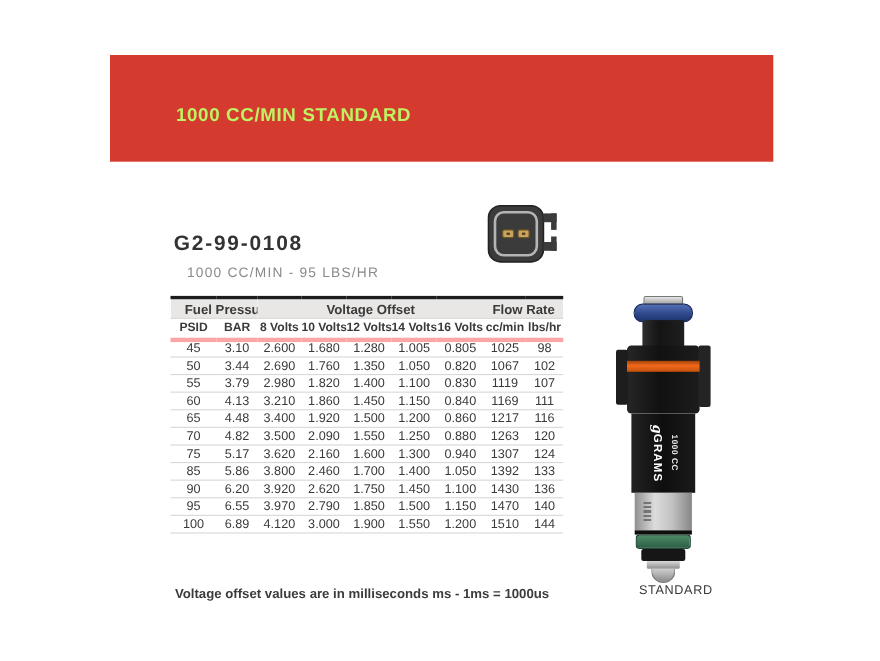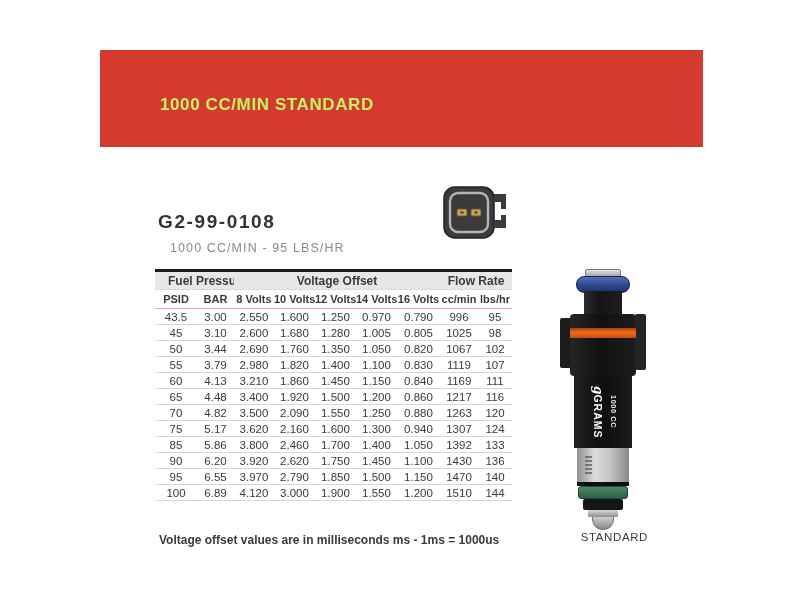--- a/index.html
+++ b/index.html
@@ -16,21 +16,21 @@
   .part-subtitle { position:absolute; left:170px; top:241px; font-size:12.5px; letter-spacing:1.1px; color:#8a8a8a; }
 
   .connector-wrap { position:absolute; left:443px; top:184px; width:66px; height:57px; }
   .connector-label { position:absolute; left:323px; top:246px; width:190px; text-align:right; font-size:10.5px; font-weight:bold; color:#262626; white-space:nowrap; }
 
   
   .spec-table { position:absolute; left:155px; top:269px; width:357px; border-collapse:collapse; table-layout:fixed; font-size:11.5px; color:#3a3a3a; border-top:3px solid #1c1c1c; border-bottom:1px solid #cfcfcf; }
   .spec-table th, .spec-table td { font-weight:normal; text-align:center; white-space:nowrap; overflow:hidden; }
   .spec-table th.group { background:#e8e7e6; font-weight:bold; font-size:12px; height:19px; border-bottom:1px solid #d9d9d9; }
   .spec-table th.group.first { text-align:left; padding-left:13px; }
-  .spec-table th.colh { font-weight:bold; font-size:11px; height:19px; border-bottom:1px solid #fca5a5; }
+  .spec-table th.colh { font-weight:bold; font-size:11px; height:19px; border-bottom:4px solid #fca5a5; }
   .spec-table td { height:16px; border-bottom:1px solid #d8d8d8; }
 
   .footnote { position:absolute; left:159px; top:533px; font-size:12px; font-weight:bold; color:#3b3b3b; white-space:nowrap; }
 
   
   .injector { position:absolute; left:558px; top:269px; width:90px; display:flex; flex-direction:column; align-items:center; }
   .inj-cap { width:36px; height:9px; background:linear-gradient(180deg,#e6e6e6,#9a9a9a); border:1px solid #777; border-radius:2px; }
   .inj-blue { width:54px; height:17px; margin-top:-2px; background:linear-gradient(180deg,#526fb6 0%,#2c4687 60%,#1c3470 100%); border-radius:8px; border:1px solid #17265a; }
   .inj-neck { width:38px; height:24px; margin-top:-2px; background:linear-gradient(90deg,#2e2e2e,#141414 40%,#1f1f1f); }
   .inj-upper { position:relative; width:66px; height:62px; margin-top:-1px; background:linear-gradient(90deg,#262626,#111 45%,#1c1c1c); border-radius:4px; }
@@ -103,31 +103,20 @@
           <th class="colh">10 Volts</th>
           <th class="colh">12 Volts</th>
           <th class="colh">14 Volts</th>
           <th class="colh">16 Volts</th>
           <th class="colh">cc/min</th>
           <th class="colh">lbs/hr</th>
         </tr>
       </thead>
     <tbody>
         <tr>
-          <td>43.5</td>
-          <td>3.00</td>
-          <td>2.550</td>
-          <td>1.600</td>
-          <td>1.250</td>
-          <td>0.970</td>
-          <td>0.790</td>
-          <td>996</td>
-          <td>95</td>
-        </tr>
-        <tr>
           <td>45</td>
           <td>3.10</td>
           <td>2.600</td>
           <td>1.680</td>
           <td>1.280</td>
           <td>1.005</td>
           <td>0.805</td>
           <td>1025</td>
           <td>98</td>
         </tr>

